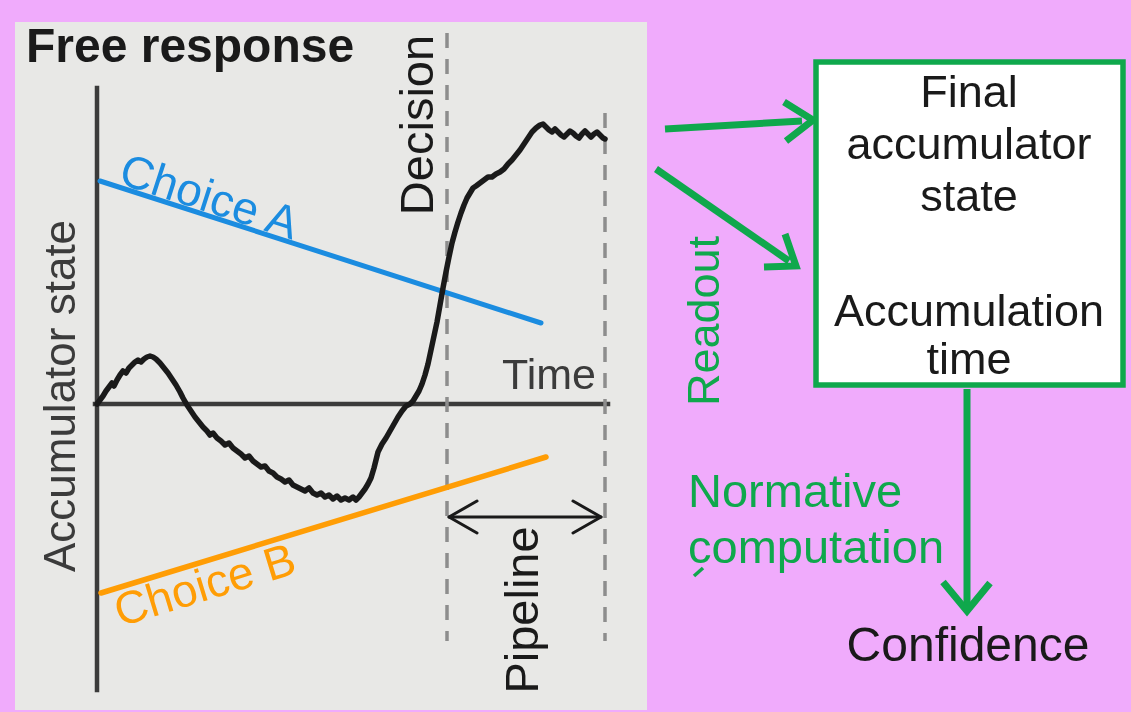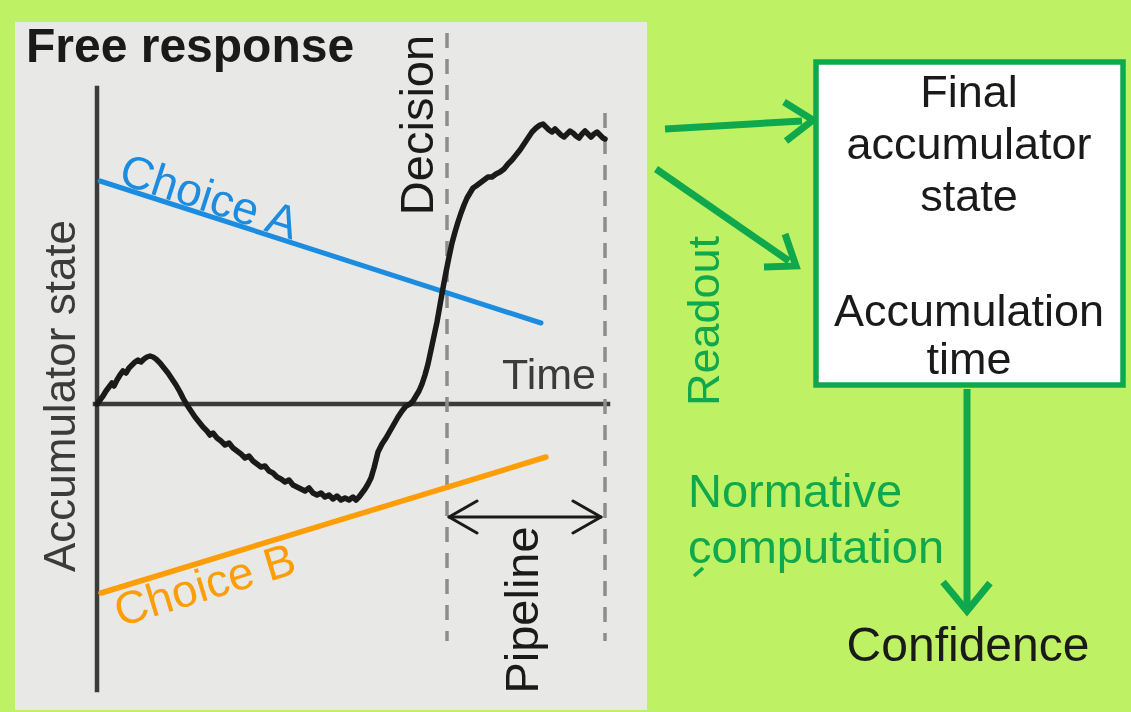--- a/index.html
+++ b/index.html
@@ -1,17 +1,17 @@
 <!DOCTYPE html>
 <html style="--green: #0fa84c; --blue: #1b8ce0; --orange: #ff9d05; --panel: #e8e8e6; --dash: #8d8d8d; --axis: #3b3b3b; --ink: #1a1a1a;"><head>
 <meta charset="utf-8">
 <style>
   html,body{margin:0;padding:0;background:#ffffff;}
   .stage{position:relative;width:1131px;height:712px;overflow:hidden;
-         font-family:"Liberation Sans",sans-serif;background:#bef264;}
+         font-family:"Liberation Sans",sans-serif;background:#f0abfc;}
   .stage svg{position:absolute;left:0;top:0;}
   text{font-family:"Liberation Sans",sans-serif;}
   .ink      {fill:var(--ink);}
   .axis-ink {fill:var(--axis);}
   .green-t  {fill:var(--green);}
   .blue-t   {fill:var(--blue);}
   .orange-t {fill:var(--orange);}
   .panel-bg {fill:var(--panel);}
   .axis-ln  {stroke:var(--axis);stroke-width:4.5;fill:none;stroke-linecap:square;}
   .dash-ln  {stroke:var(--dash);stroke-width:3.5;fill:none;stroke-dasharray:15 11;}

